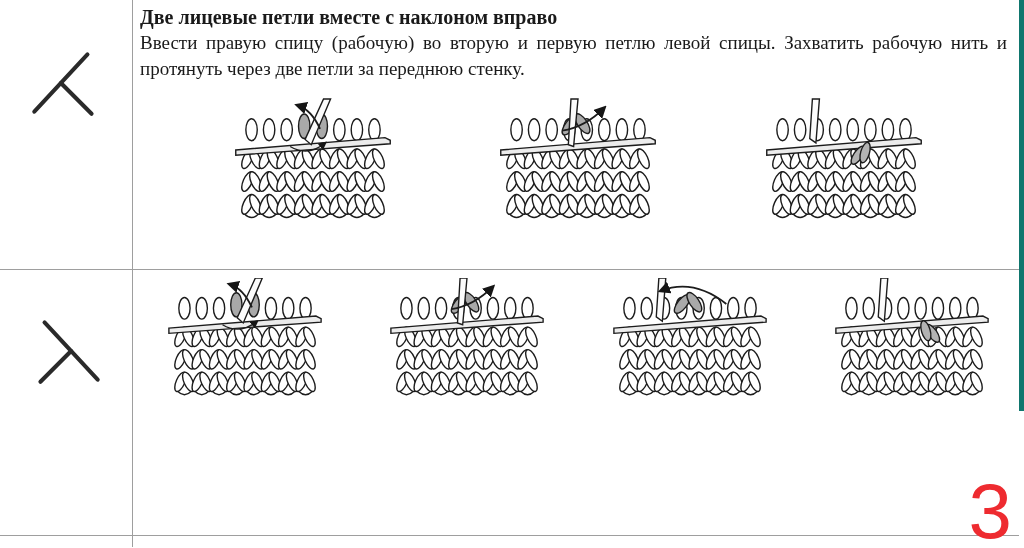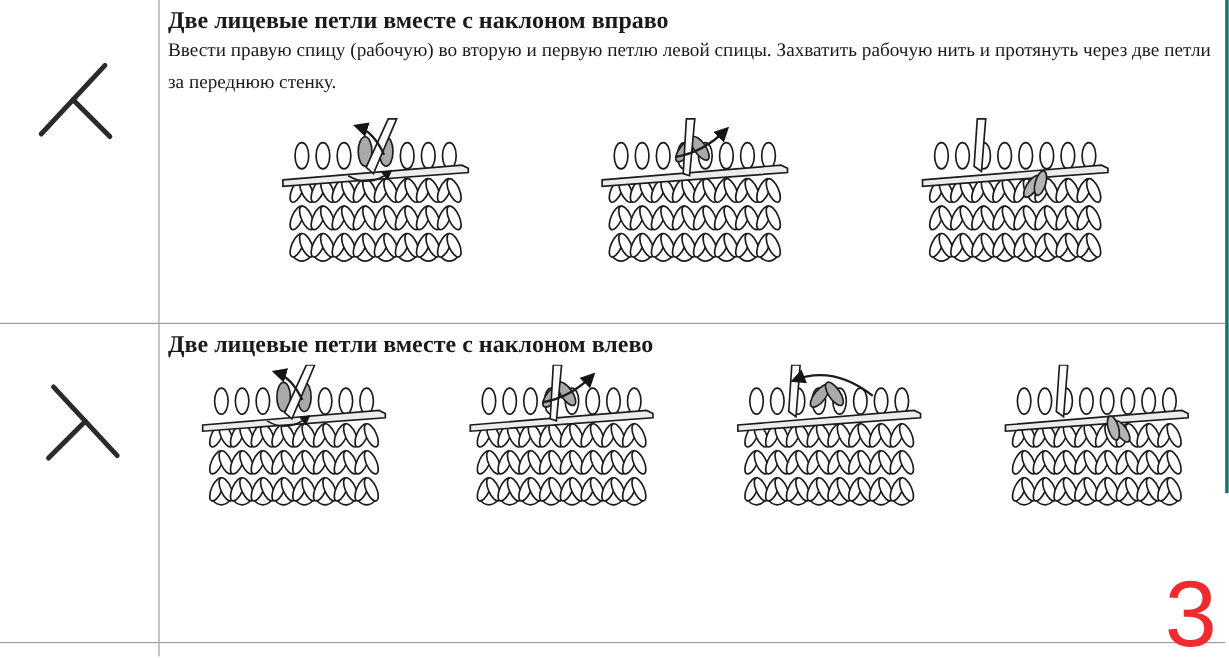--- a/index.html
+++ b/index.html
@@ -1,29 +1,29 @@
 <!DOCTYPE html>
 <html><head>
 <meta charset="utf-8">
 <style>
   * { margin:0; padding:0; box-sizing:border-box; }
   html,body { width:1024px; height:548px; background:#fff; overflow:hidden; }
   body { font-family:"Liberation Serif", serif; color:#1a1a1a; position:relative; }
-  .page { position:relative; width:1024px; height:411px; border-right:3px solid #0f766e; }
+  .page { position:relative; width:1024px; height:411px; border-right:5px solid #0f766e; }
   .row { display:flex; border-bottom:1px solid #9e9e9e; }
   .row-1 { height:270px; }
   .row-2 { height:266px; }
   .row-stub { height:11px; border-bottom:none; }
   .sym-cell { width:133px; flex:0 0 133px; border-right:1px solid #9e9e9e; display:flex; justify-content:center; }
   .sym-cell svg { display:block; }
   .sym-1 svg { margin-top:34px; }
   .sym-2 svg { margin-top:32px; }
   .content { flex:1; padding:4px 12px 0 7px; }
   .title { font-weight:bold; font-size:20px; line-height:26px; }
-  .bodytext { font-size:16px; line-height:26px; text-align:justify; }
+  .bodytext { font-size:19px; line-height:26px; text-align:justify; }
   .figs { display:flex; align-items:flex-start; }
   .figs-1 { margin-top:16px; justify-content:space-around; padding:0 30px 0 40px; }
   .figs-2 { margin-top:4px; justify-content:space-between; padding:0 6px 0 16px; }
   svg.knit { display:block; }
   .page-number { position:absolute; right:7px; top:472px; font-family:"Liberation Sans", sans-serif; font-size:78px; line-height:1; z-index:5; }
   .hidden-defs { position:absolute; width:0; height:0; }
 </style>
 </head>
 <body>
 
@@ -274,21 +274,20 @@
   <div class="row row-2">
     <div class="sym-cell sym-2">
       <svg width="92" height="92" viewBox="0 0 90 90">
         <g stroke="#2a2a2a" stroke-width="4" stroke-linecap="round">
           <line x1="24" y1="20" x2="76" y2="76"></line>
           <line x1="50" y1="48" x2="20" y2="78"></line>
         </g>
       </svg>
     </div>
     <div class="content">
-      <div class="title">Две лицевые петли вместе с наклоном влево</div>
       <div class="figs figs-2">
         <svg class="knit" width="178" height="128" viewBox="0 0 180 148">
             <g stroke="#1c1c1c" stroke-width="1.6" fill="none">
               <ellipse rx="5" ry="12" transform="translate(15.5 120) rotate(24)" fill="#fff"></ellipse>
               <ellipse rx="5" ry="12" transform="translate(24.5 120) rotate(-24)" fill="#fff"></ellipse>
               <ellipse rx="5" ry="12" transform="translate(35.5 120) rotate(24)" fill="#fff"></ellipse>
               <ellipse rx="5" ry="12" transform="translate(44.5 120) rotate(-24)" fill="#fff"></ellipse>
               <ellipse rx="5" ry="12" transform="translate(55.5 120) rotate(24)" fill="#fff"></ellipse>
               <ellipse rx="5" ry="12" transform="translate(64.5 120) rotate(-24)" fill="#fff"></ellipse>
               <ellipse rx="5" ry="12" transform="translate(75.5 120) rotate(24)" fill="#fff"></ellipse>

